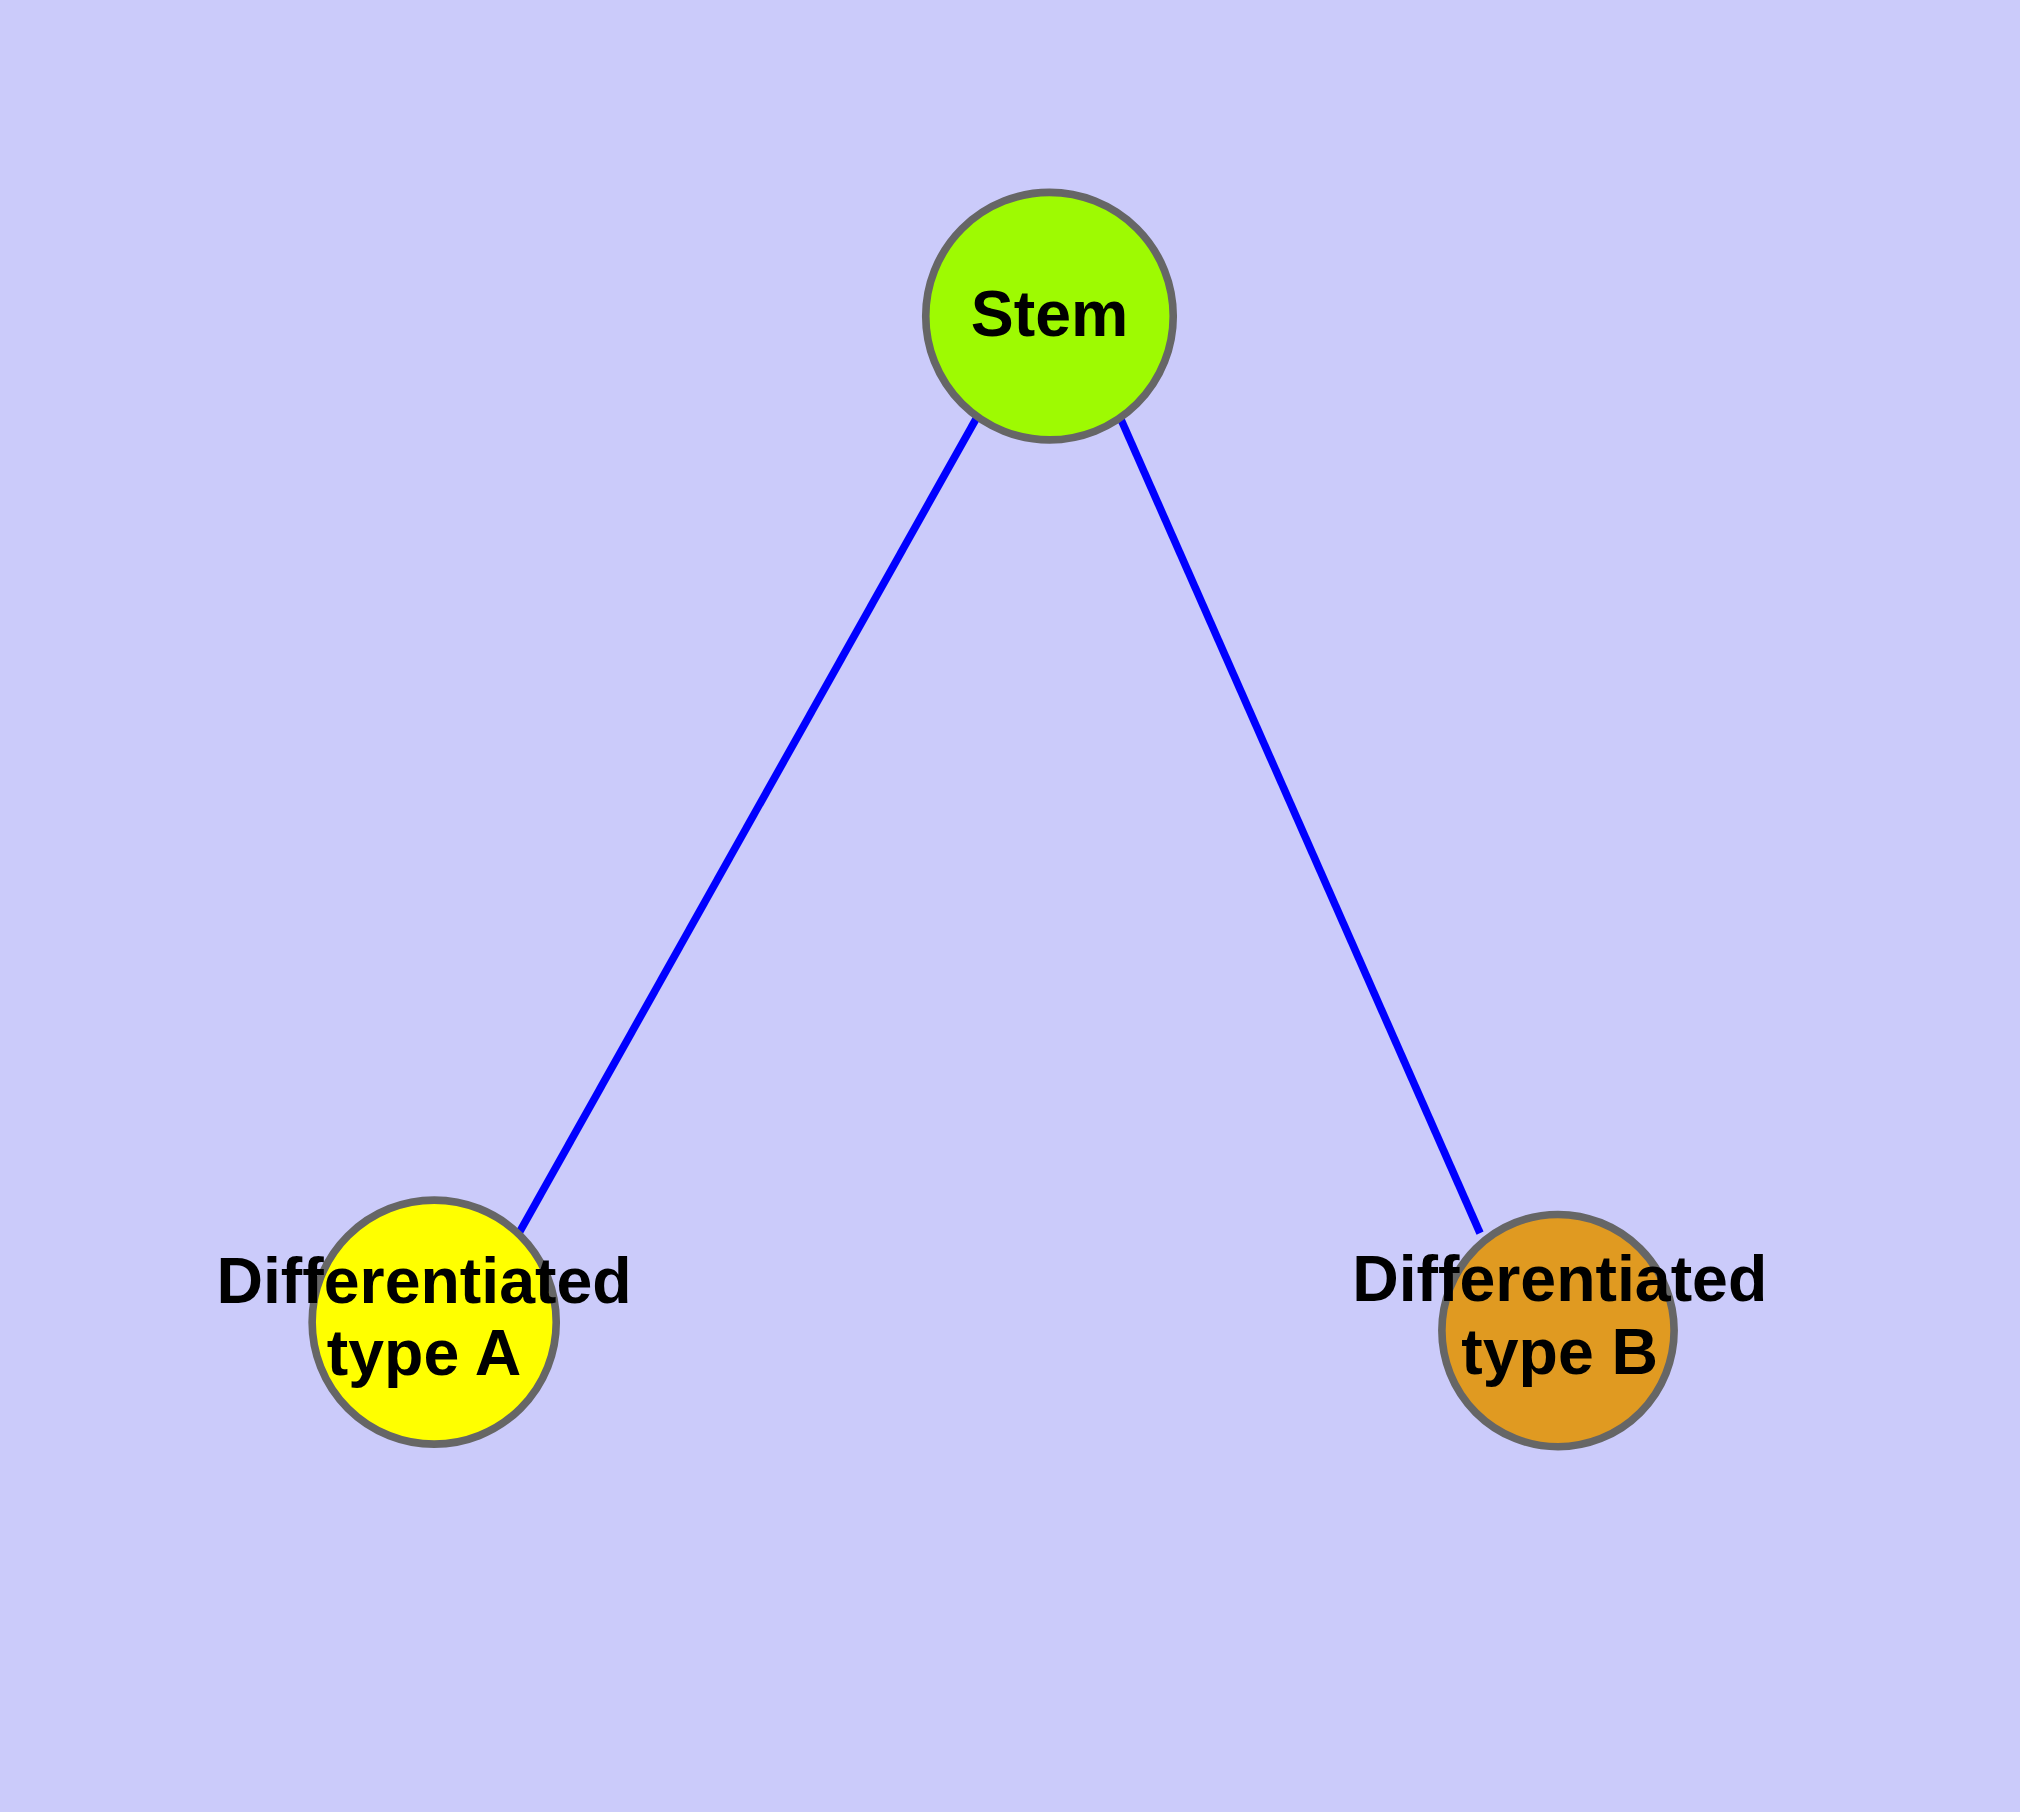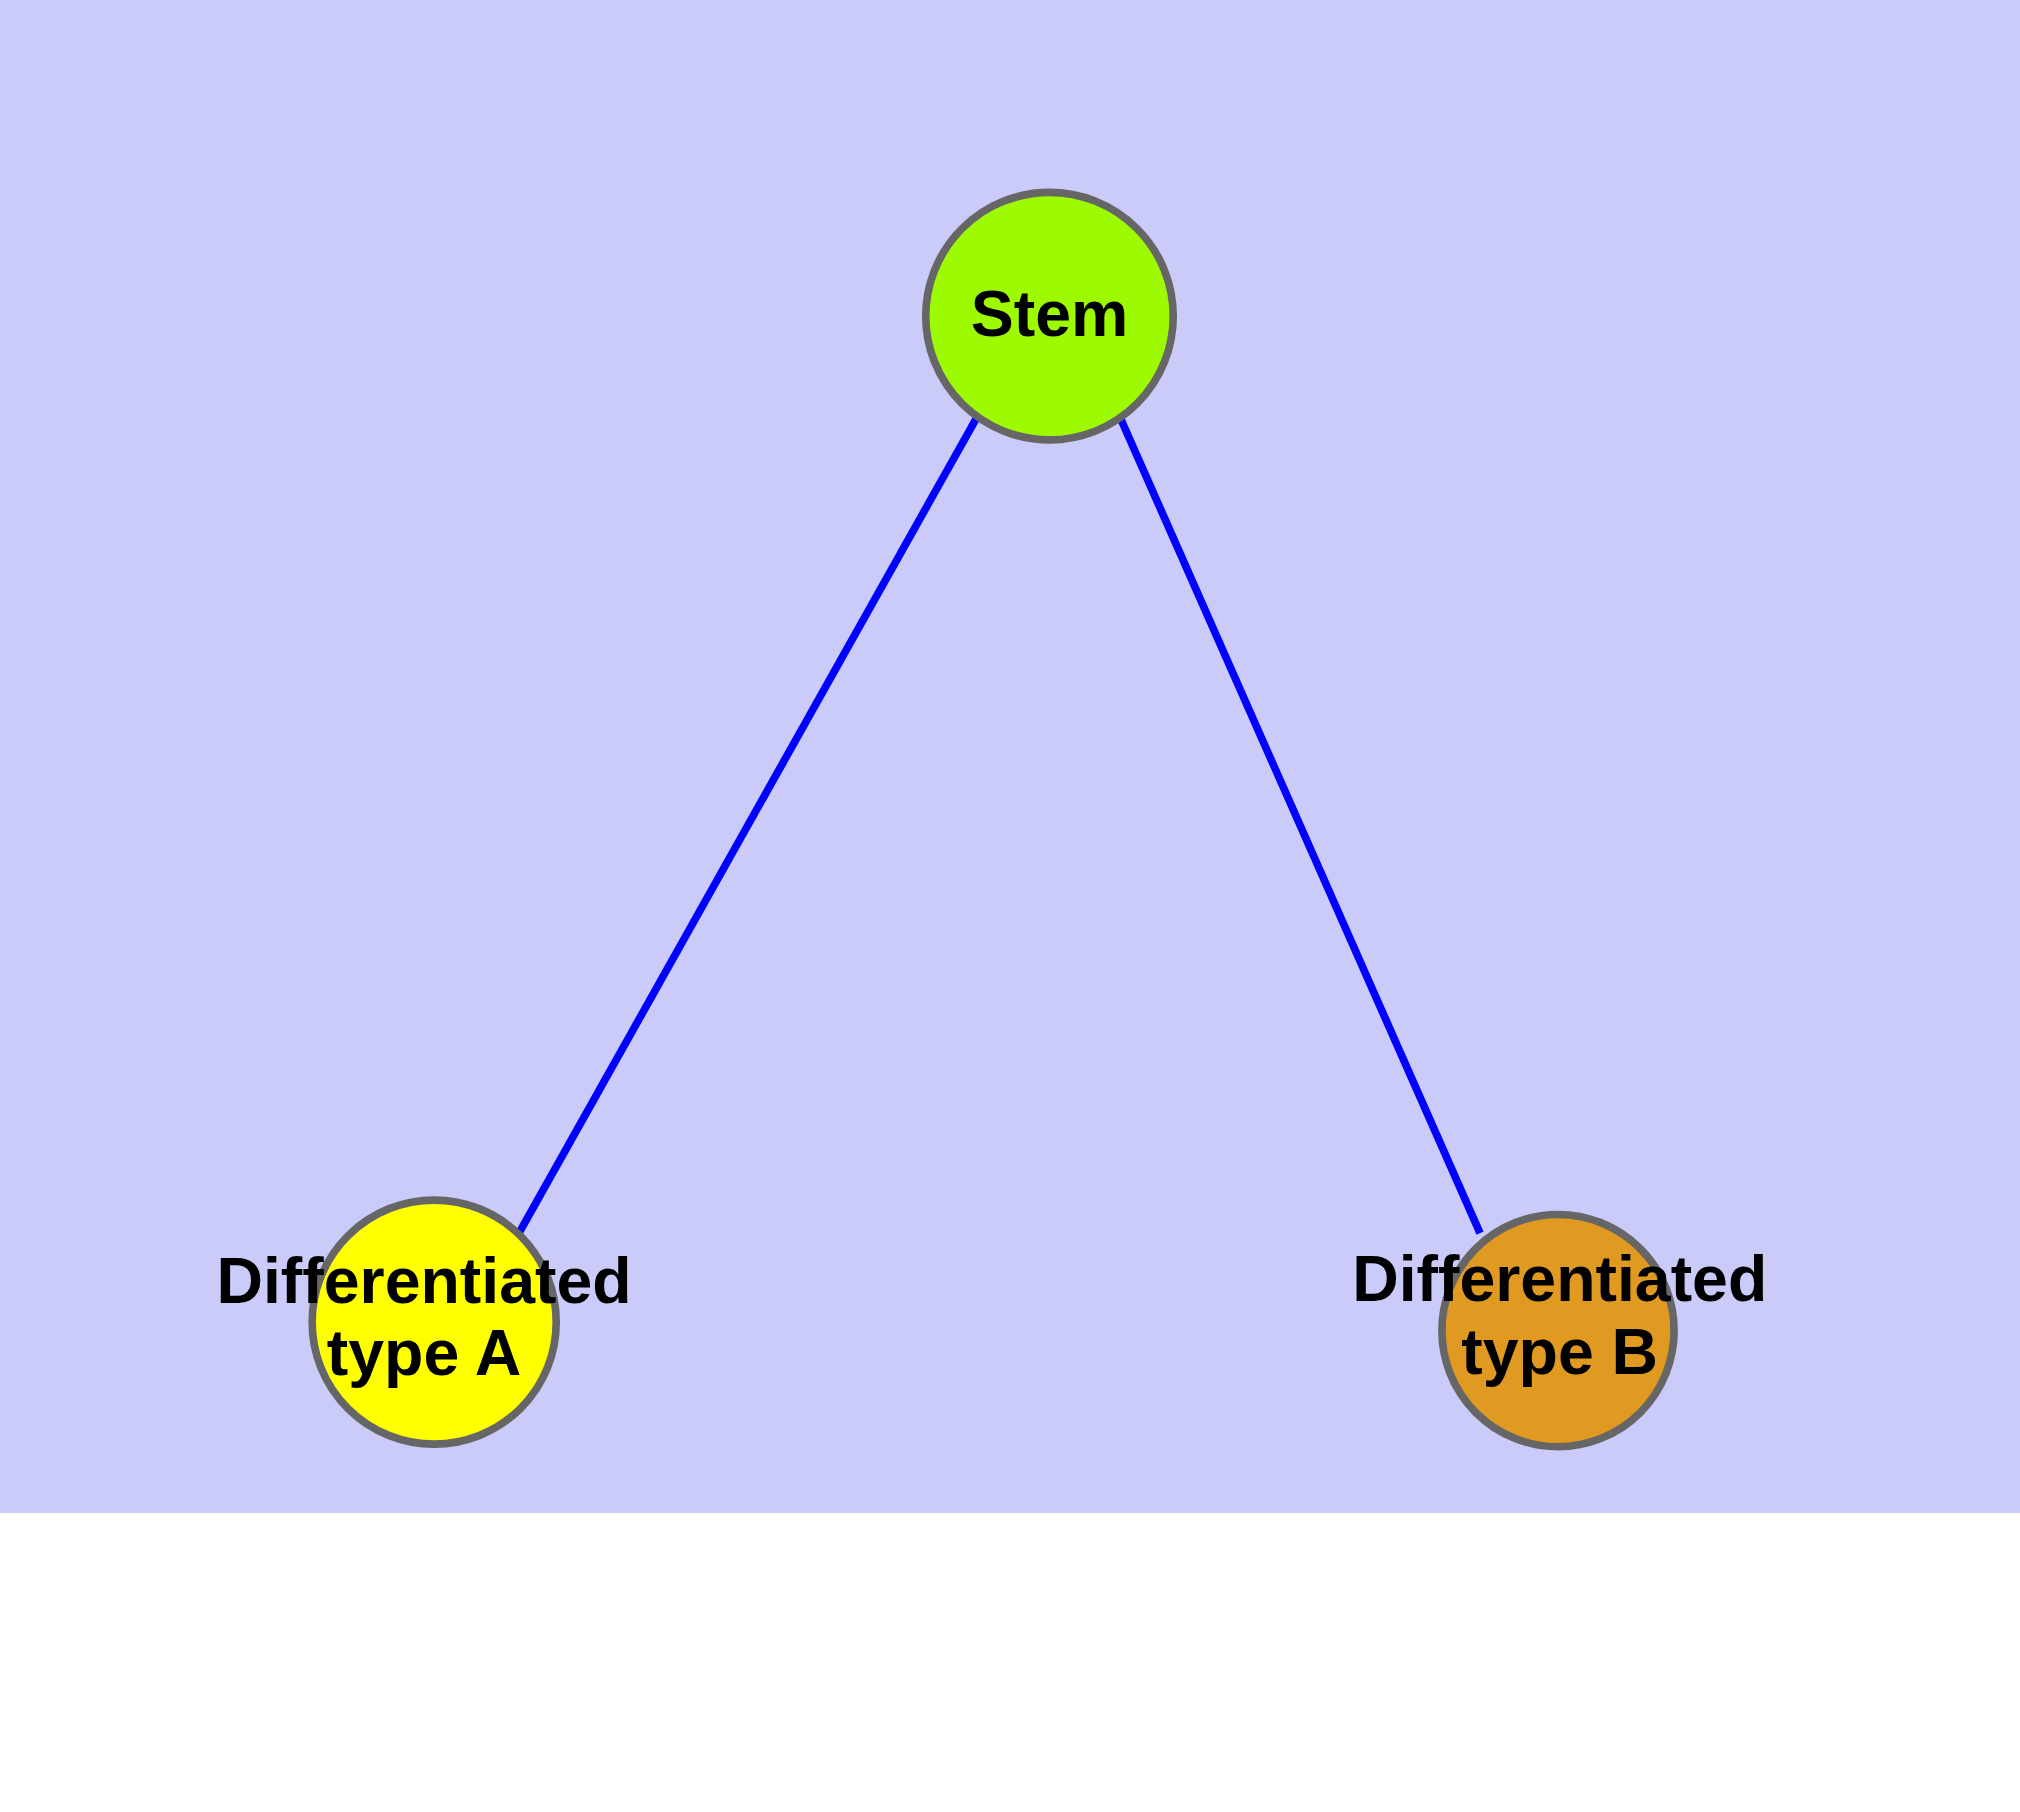--- a/index.html
+++ b/index.html
@@ -30,21 +30,21 @@
     text-anchor: middle;
     dominant-baseline: middle;
   }
   .edge-line {
     stroke-linecap: butt;
   }
 </style>
 </head>
 <body>
 
-<div id="canvas-root" style="width: 2021px; height: 1513px; background: rgb(203, 203, 250);">
+<div id="canvas-root" style="width: 2021px; height: 1812px; background: rgb(203, 203, 250);">
   <svg id="graph-svg" viewBox="0 0 2384 2138" xmlns="http://www.w3.org/2000/svg" style="width: 2021px; height: 1812px;">
 
     <rect id="bg-rect" x="0" y="0" width="2384" height="2138" fill="#CBCBFA"></rect>
 
     <g id="edges-layer">
       <line class="edge-line" id="edge-0" x1="1152" y1="493" x2="612" y2="1455" stroke="#0000FF" stroke-width="9"></line>
       <line class="edge-line" id="edge-1" x1="1322" y1="494" x2="1746" y2="1455" stroke="#0000FF" stroke-width="9"></line>
     </g>
 
     <g id="nodes-layer">

